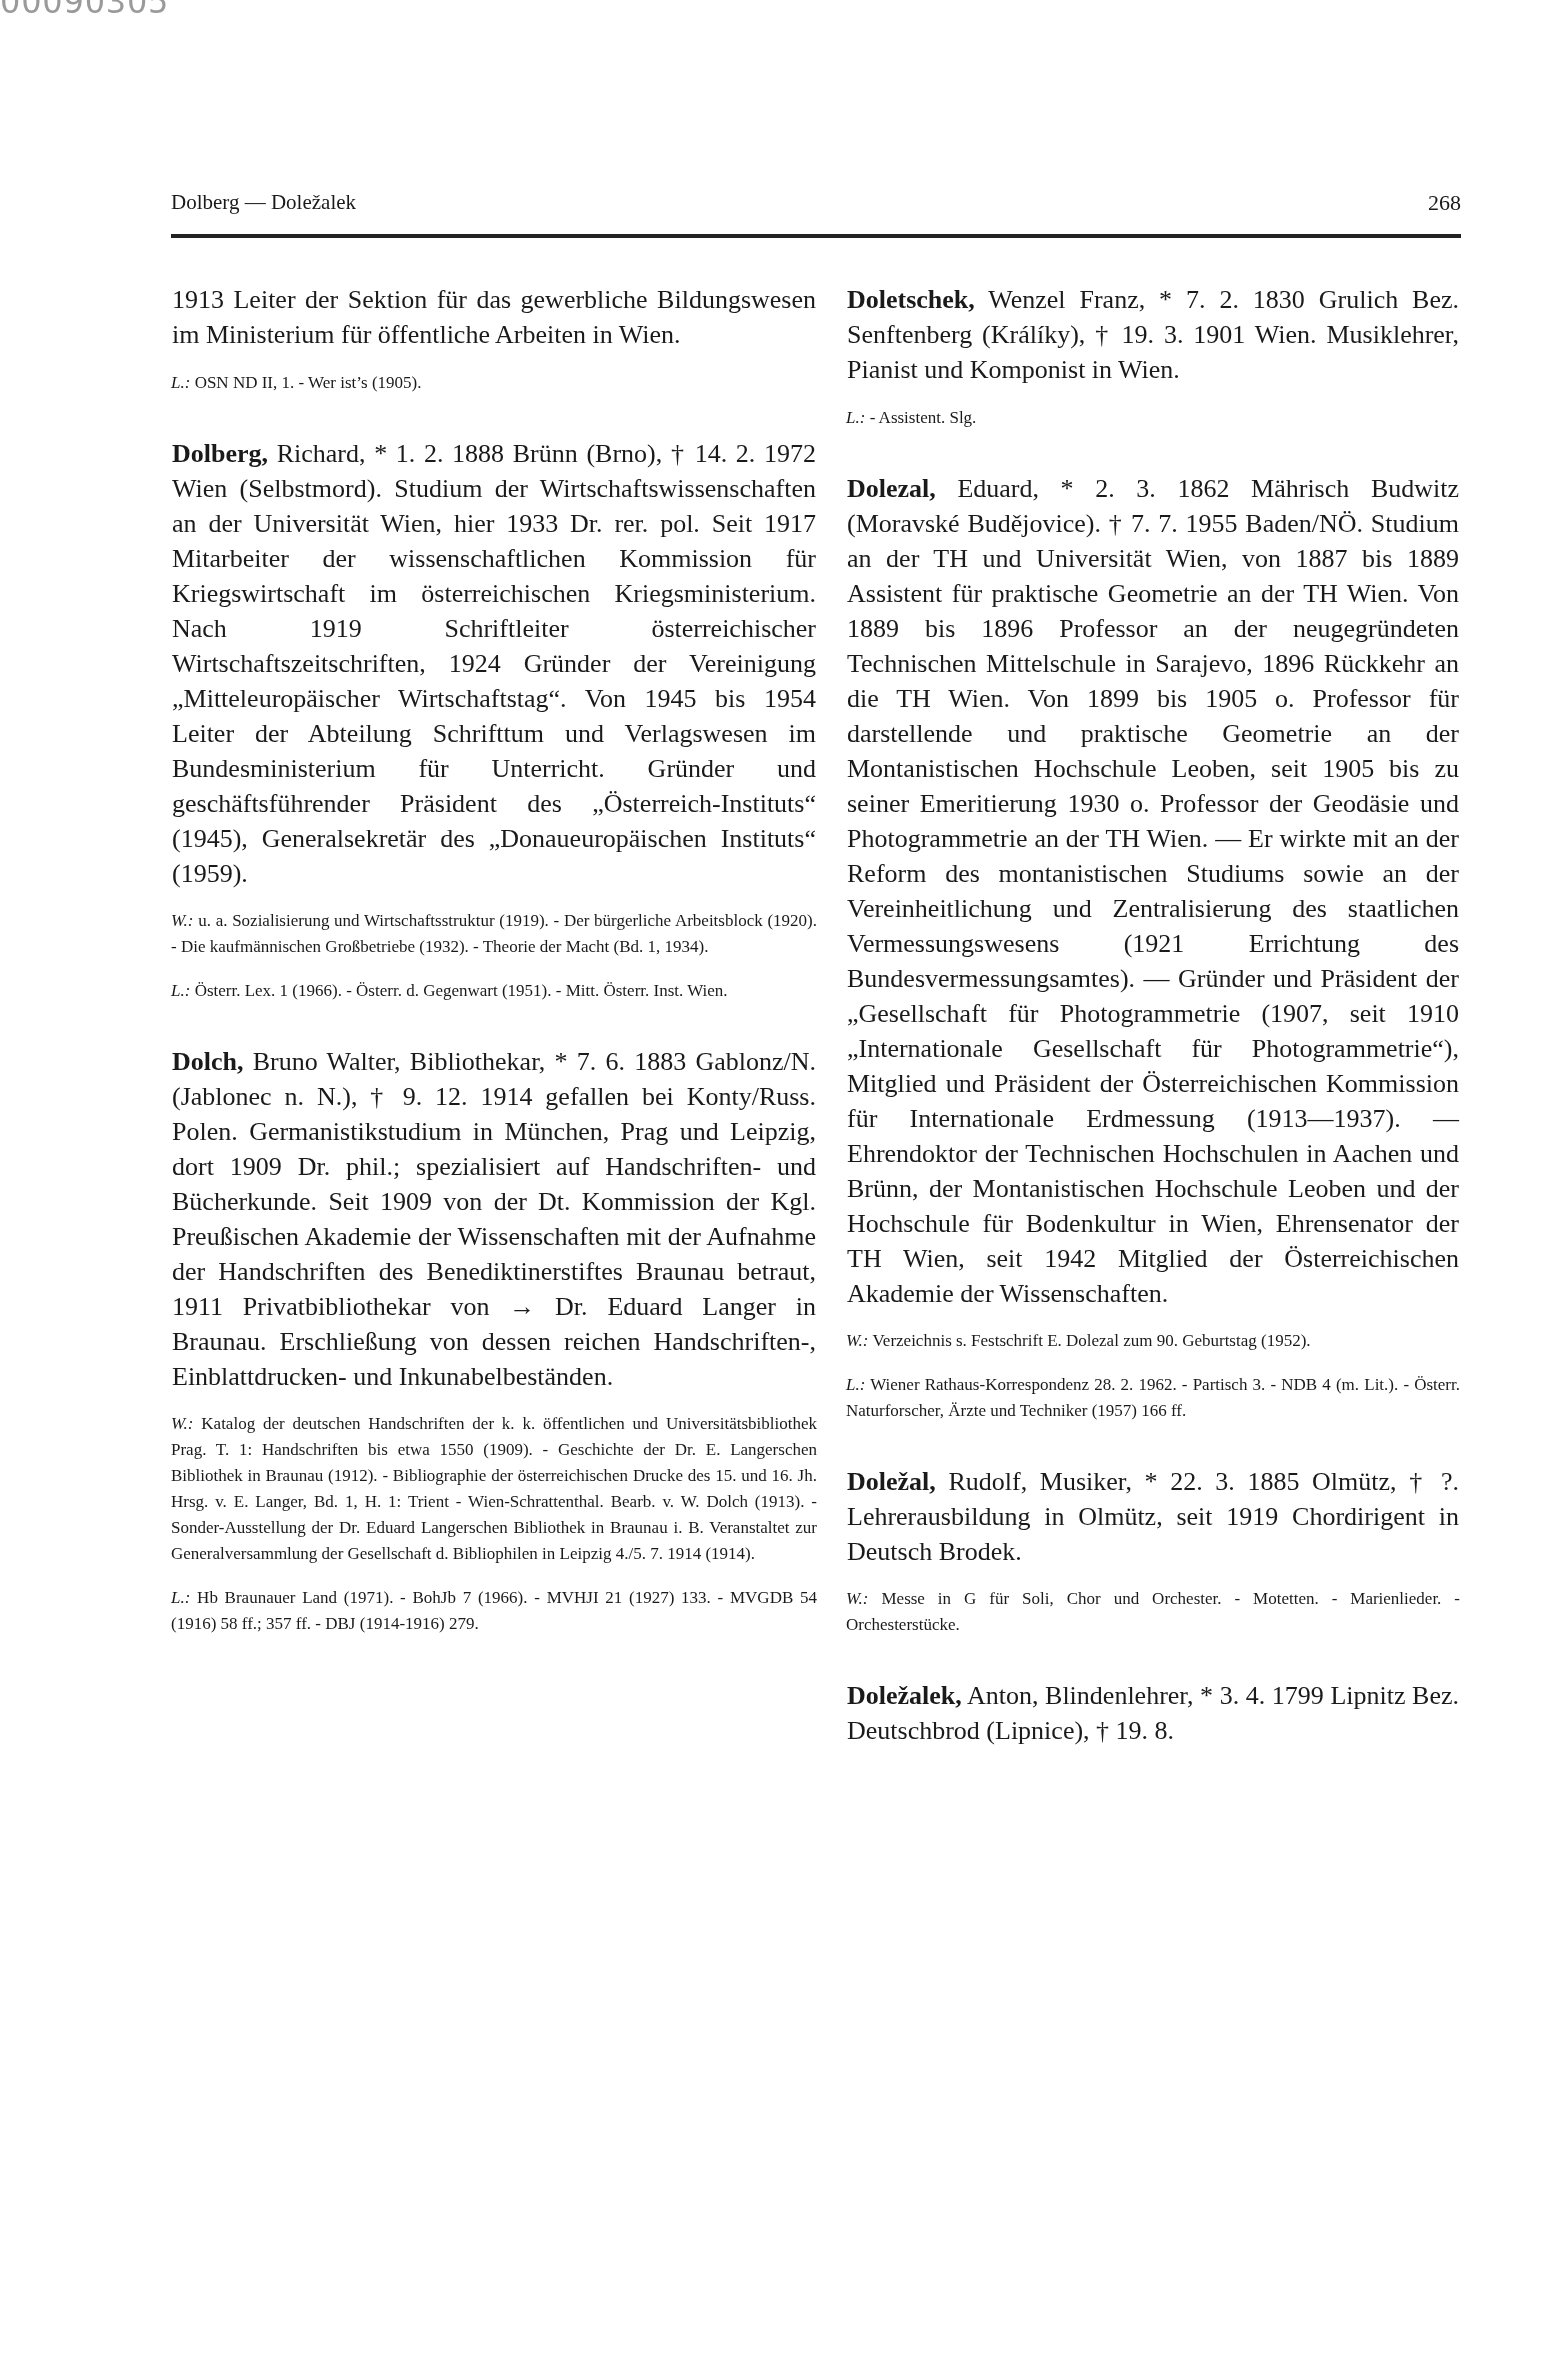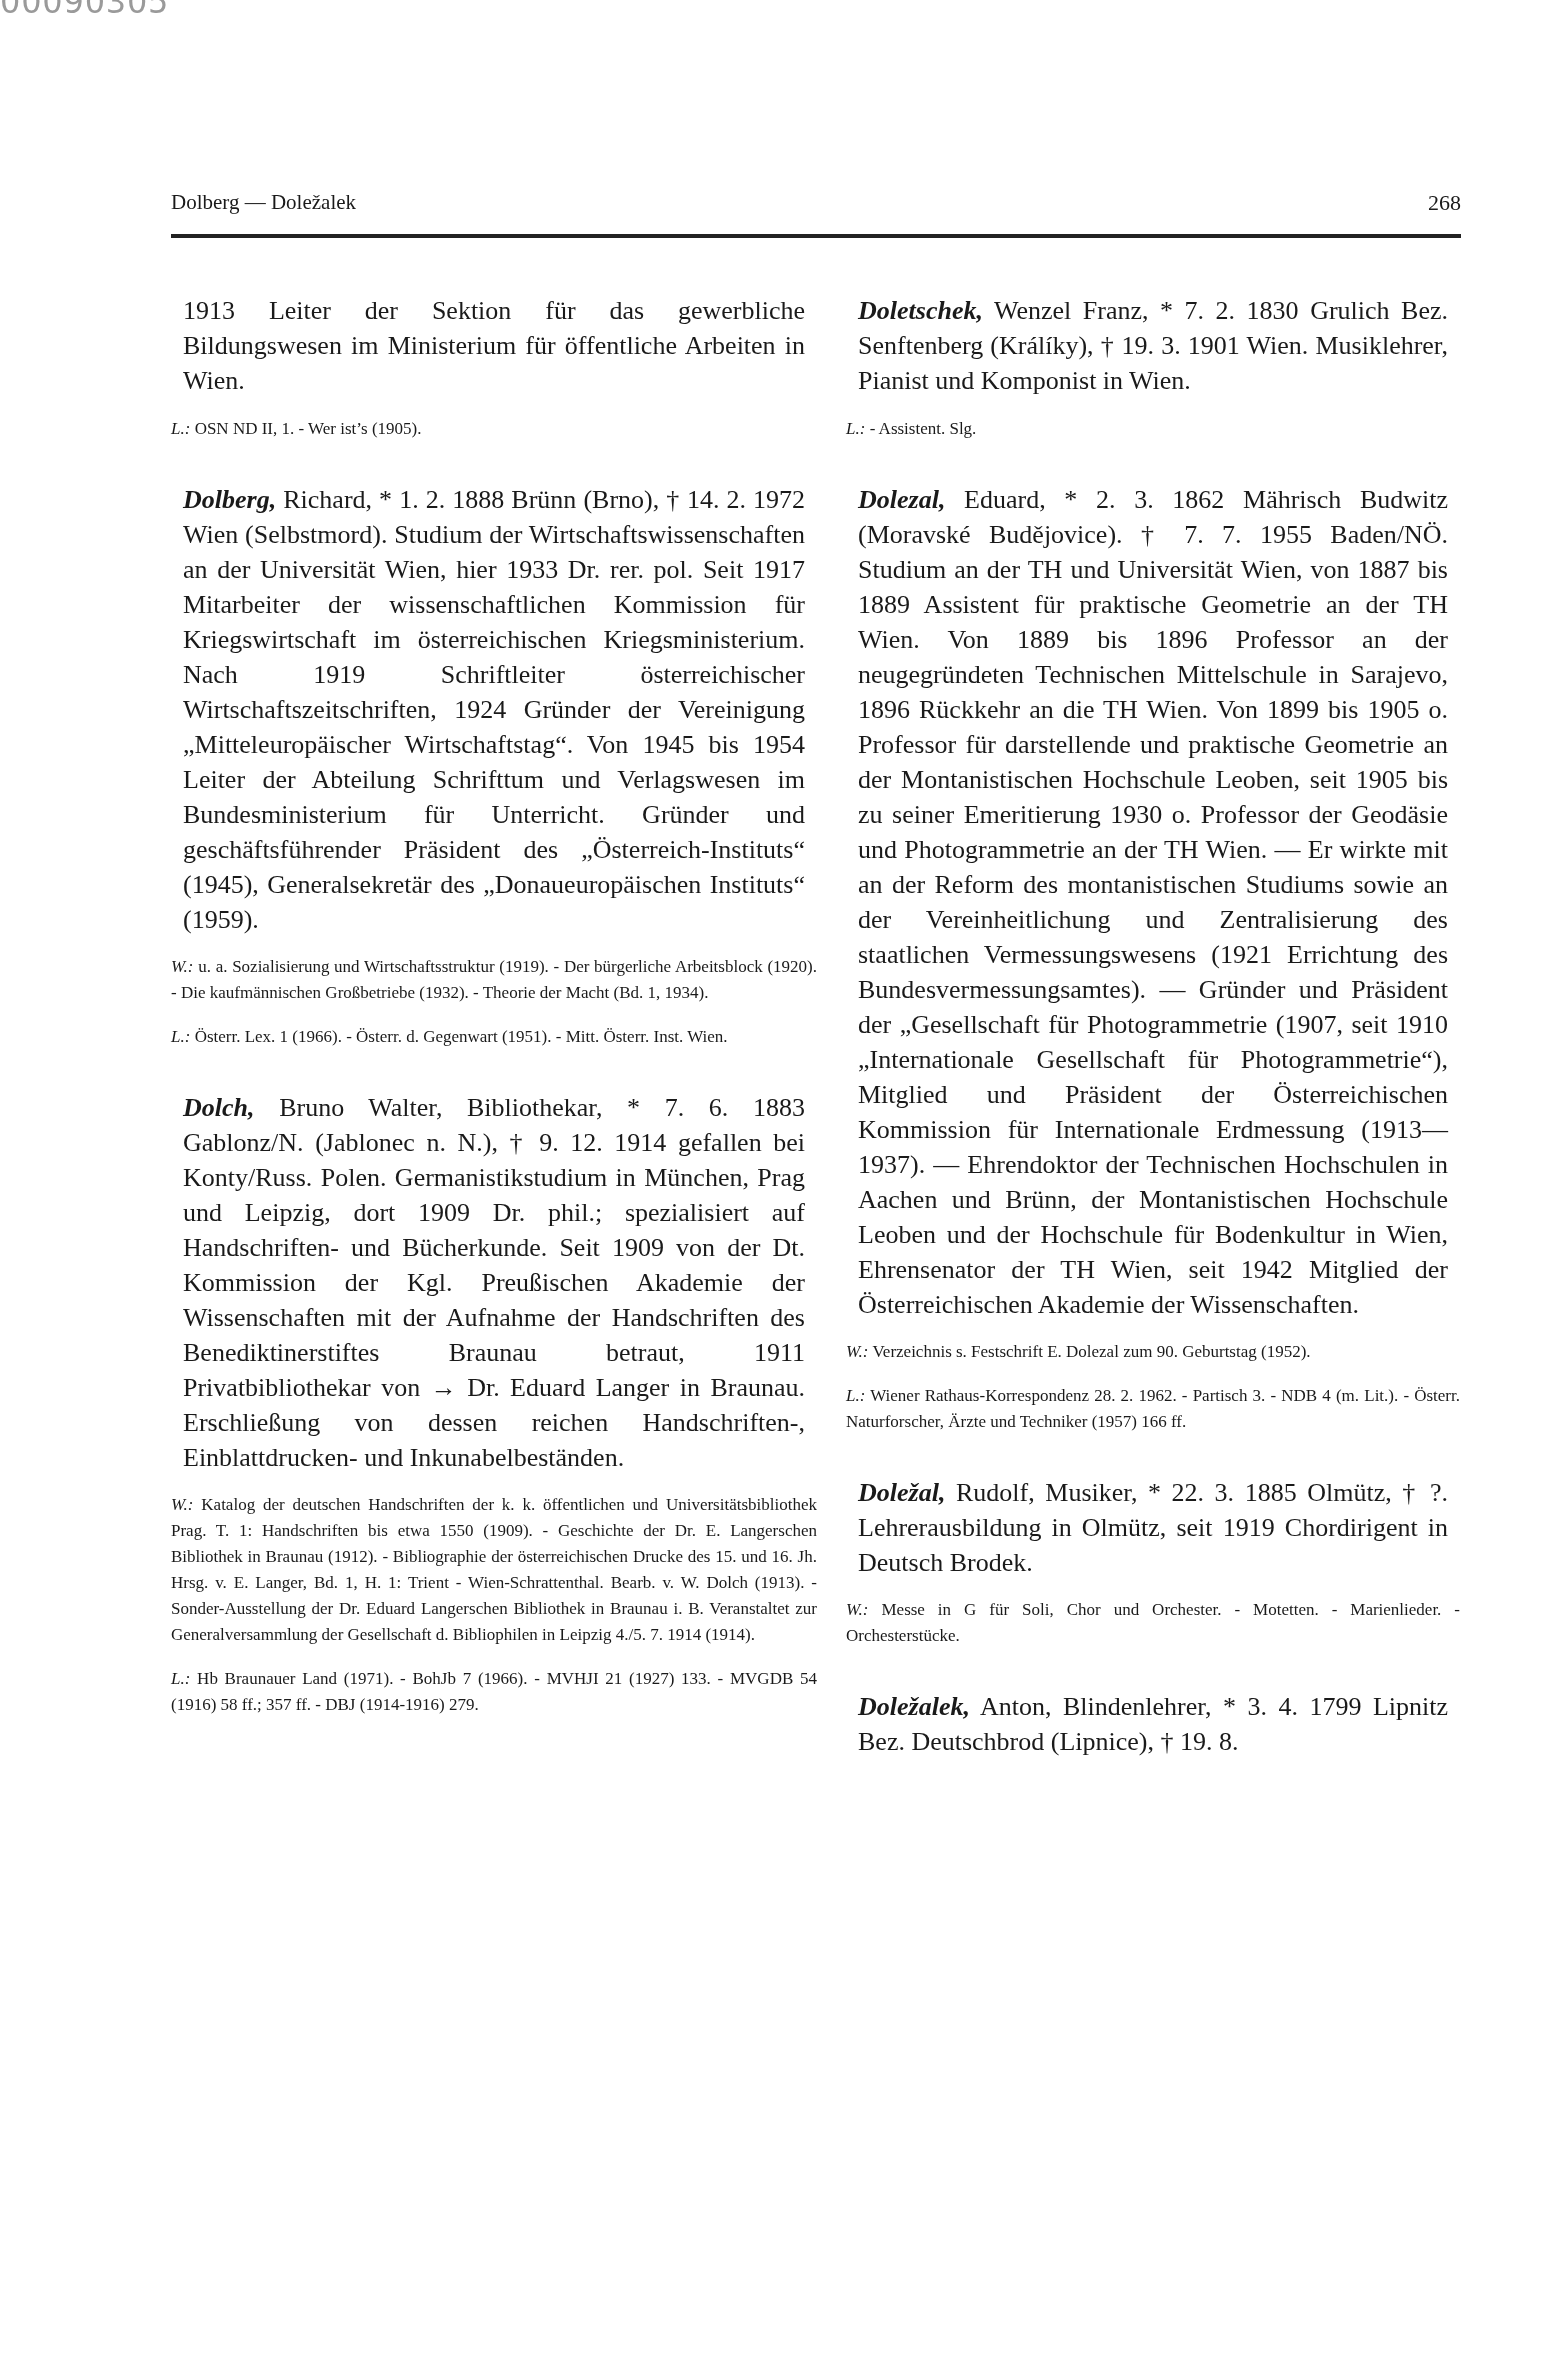--- a/index.html
+++ b/index.html
@@ -8,22 +8,22 @@
   .scan-id { position: absolute; left: 0; top: -17.5px; font-family: "DejaVu Sans", sans-serif;
              font-size: 32px; color: #9a9a9a; letter-spacing: 0.8px; }
   .running-head { position: absolute; left: 171px; top: 190px; width: 1290px; height: 48px; }
   .running-title { position: absolute; left: 0; top: 0; font-size: 21px; }
   .page-number { position: absolute; right: 0; top: 0; font-size: 22px; font-weight: normal; }
   .head-rule { position: absolute; left: 171px; top: 234px; width: 1290px; height: 4px; background: #222; }
   .col { position: absolute; top: 281px; width: 646px; }
   .col-left { left: 171px; }
   .col-right { left: 846px; width: 614px; }
   .entry { margin: 0 0 40px 0; }
-  .body { font-size: 26px; line-height: 35px; text-align: justify; margin: 12px; hyphens: manual; }
-  .lemma { font-weight: bold; font-style: italic; }
+  .body { font-size: 26px; line-height: 35px; text-align: justify; margin: 1px; hyphens: manual; }
+  .lemma { font-weight: bold; }
   .note { font-size: 17px; line-height: 26px; text-align: justify; margin: 17.5px 0 0 0; }
   .tag { font-style: italic; }
 </style>
 </head>
 <body>
 
 <div class="scan-id">00090305</div>
 
 <div class="running-head">
   <span class="running-title">Dolberg — Doležalek</span>

